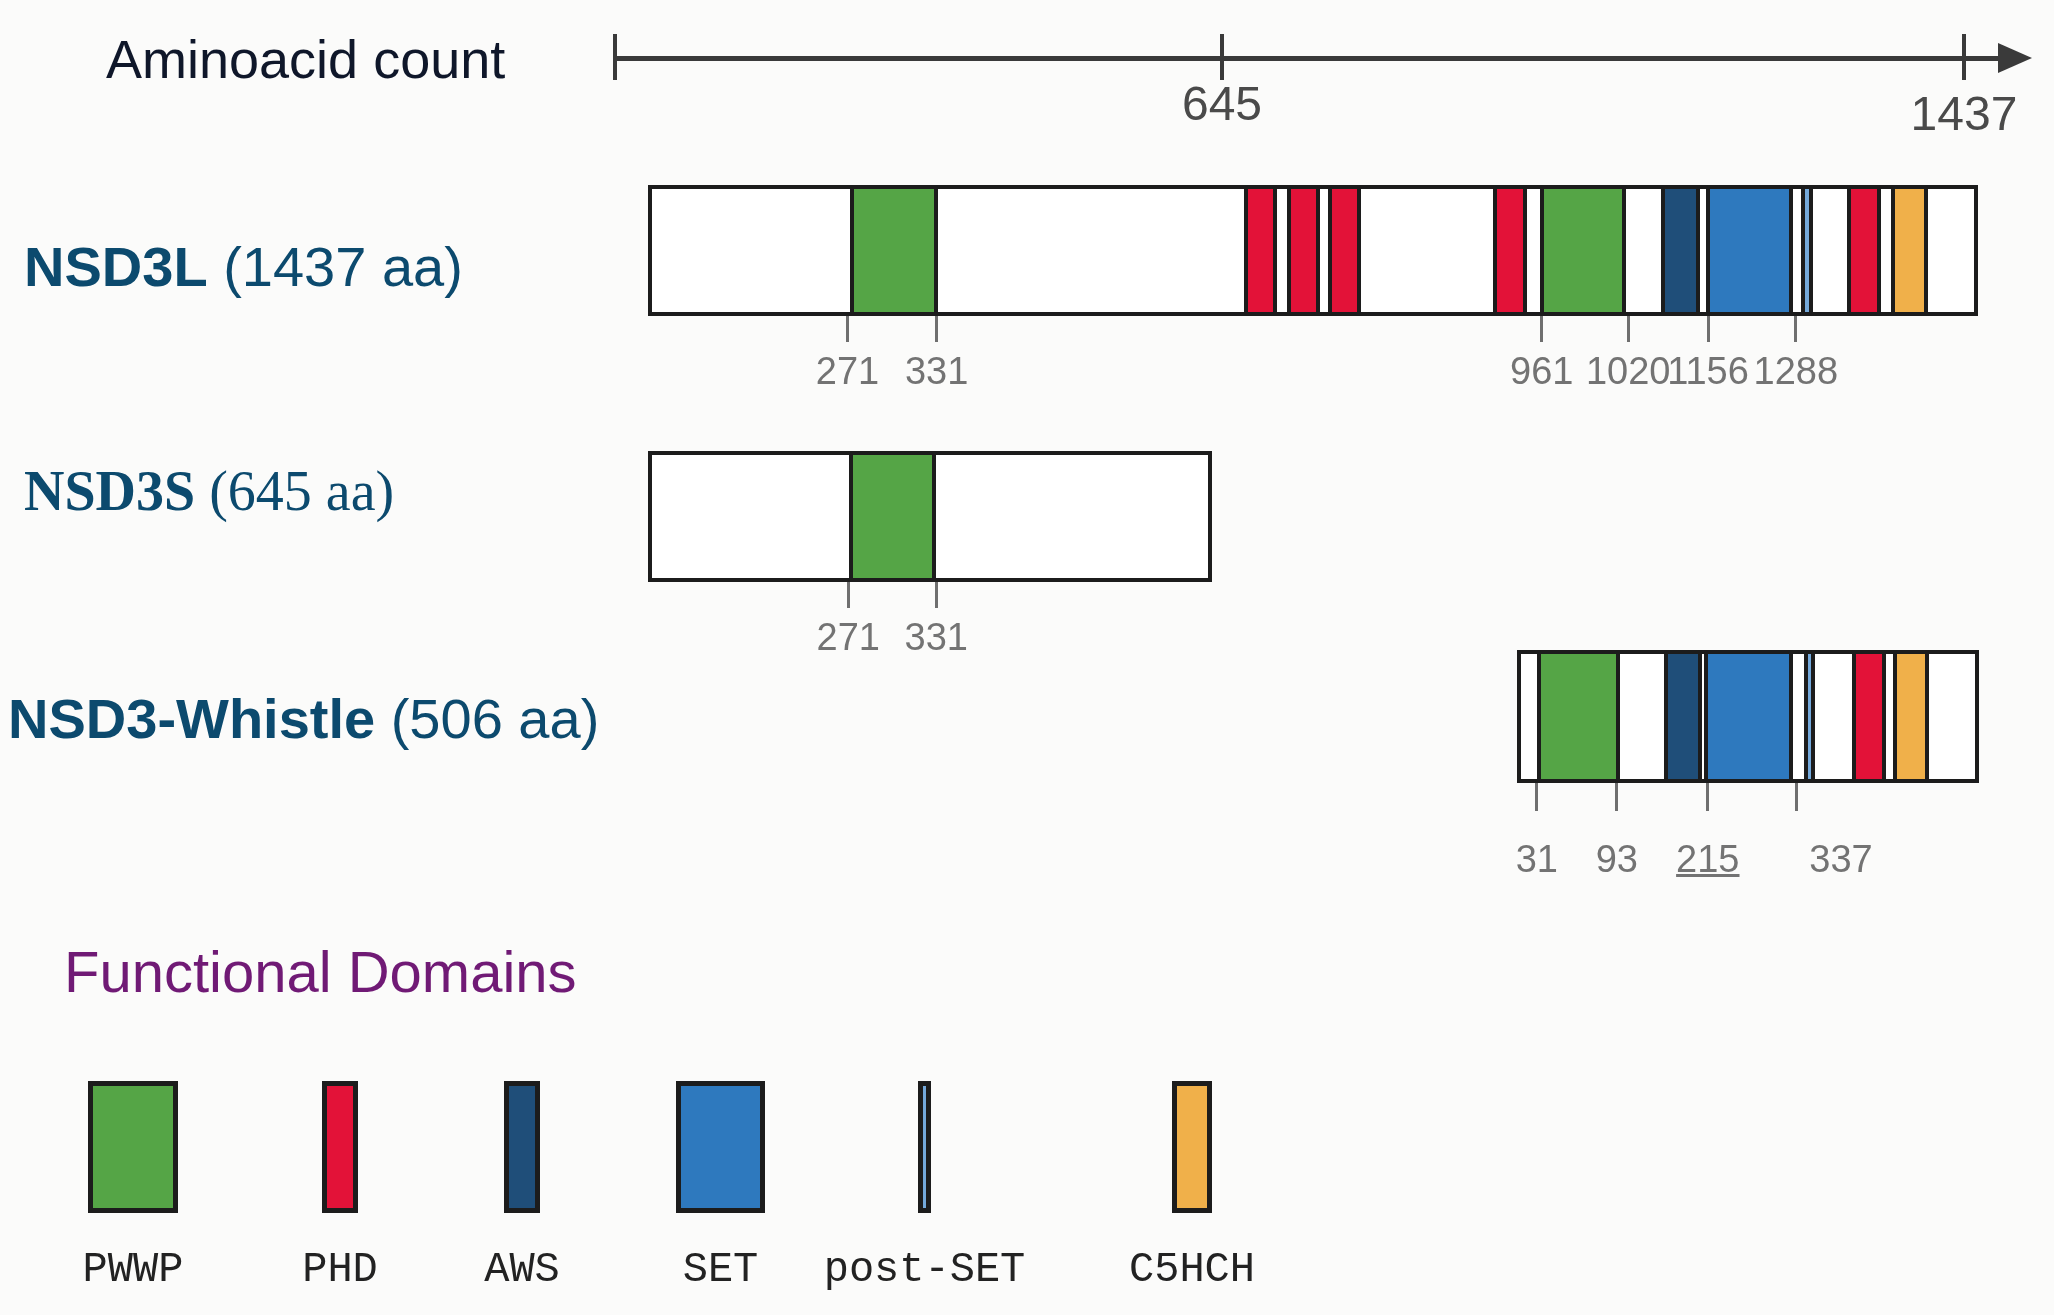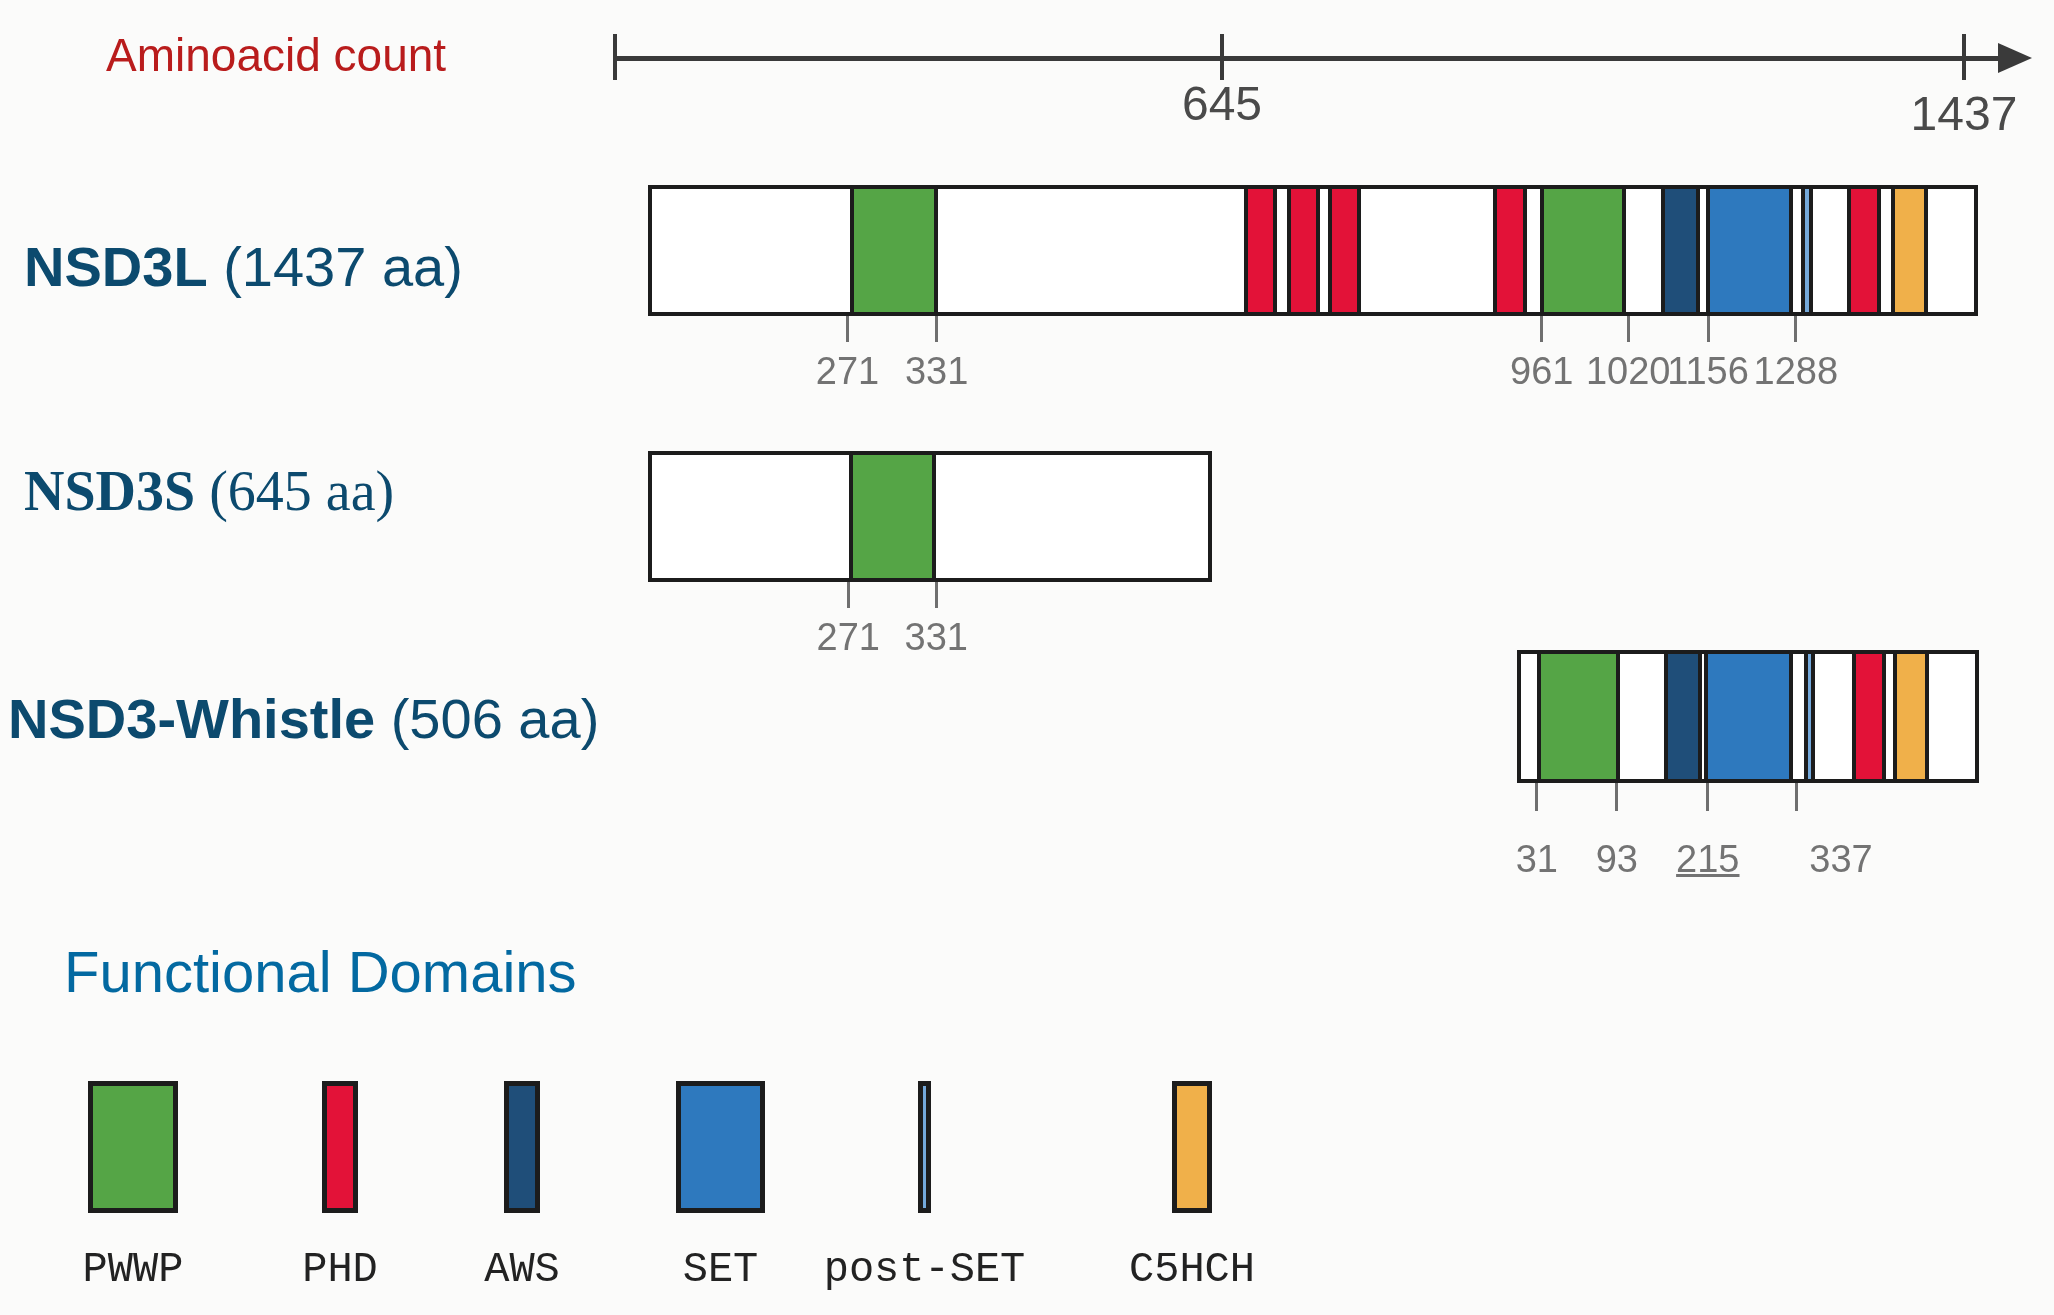--- a/index.html
+++ b/index.html
@@ -2,36 +2,36 @@
 <html><head>
 <meta charset="utf-8">
 <style>
   html,body{margin:0;padding:0;background:#f6f6f5;}
   #canvas{
     position:relative;width:2054px;height:1315px;margin:0 auto;
     background:#fbfbfa;overflow:hidden;
     font-family:"Liberation Sans", sans-serif;
   }
   
-  #axis-label{position:absolute;left:106px;top:28px;font-size:46px;color:#b91c1c;white-space:nowrap;}
+  #axis-label{position:absolute;left:106px;top:28px;font-size:54px;color:#0f172a;white-space:nowrap;}
   .axis-line{position:absolute;height:5px;background:#3a3a3a;}
   .axis-tick{position:absolute;width:4px;background:#3a3a3a;}
   .arrow{position:absolute;width:0;height:0;border-top:15px solid transparent;
          border-bottom:15px solid transparent;border-left:34px solid #3a3a3a;}
   .axis-num{position:absolute;font-size:48px;color:#4a4a4a;text-align:center;width:240px;}
   
   .plabel{position:absolute;font-size:56px;color:#0c4a6e;white-space:nowrap;line-height:1.05;}
   .plabel b{font-weight:700;}
   .bar{position:absolute;background:#ffffff;border:4px solid #1c1c1c;box-sizing:border-box;}
   .domain{position:absolute;top:-4px;height:calc(100% + 8px);
           border:4px solid #1c1c1c;box-sizing:border-box;}
   .ptick{position:absolute;width:3px;background:#6f6f6f;}
   .pnum{position:absolute;font-size:38px;color:#737373;text-align:center;width:180px;}
   
-  #legend-title{position:absolute;left:64px;top:938px;font-size:58px;color:#0369a1;text-align:center;}
+  #legend-title{position:absolute;left:64px;top:938px;font-size:58px;color:#701a75;text-align:center;}
   .swatch{position:absolute;border:5px solid #1c1c1c;box-sizing:border-box;}
   .legend-label{position:absolute;font-family:"Liberation Mono", monospace;
                 font-size:42px;color:#222;text-align:center;width:320px;white-space:nowrap;}
 </style>
 </head>
 <body>
 
 <div id="canvas">
   <div id="axis-label">Aminoacid count</div>
   <div id="axis-layer">

